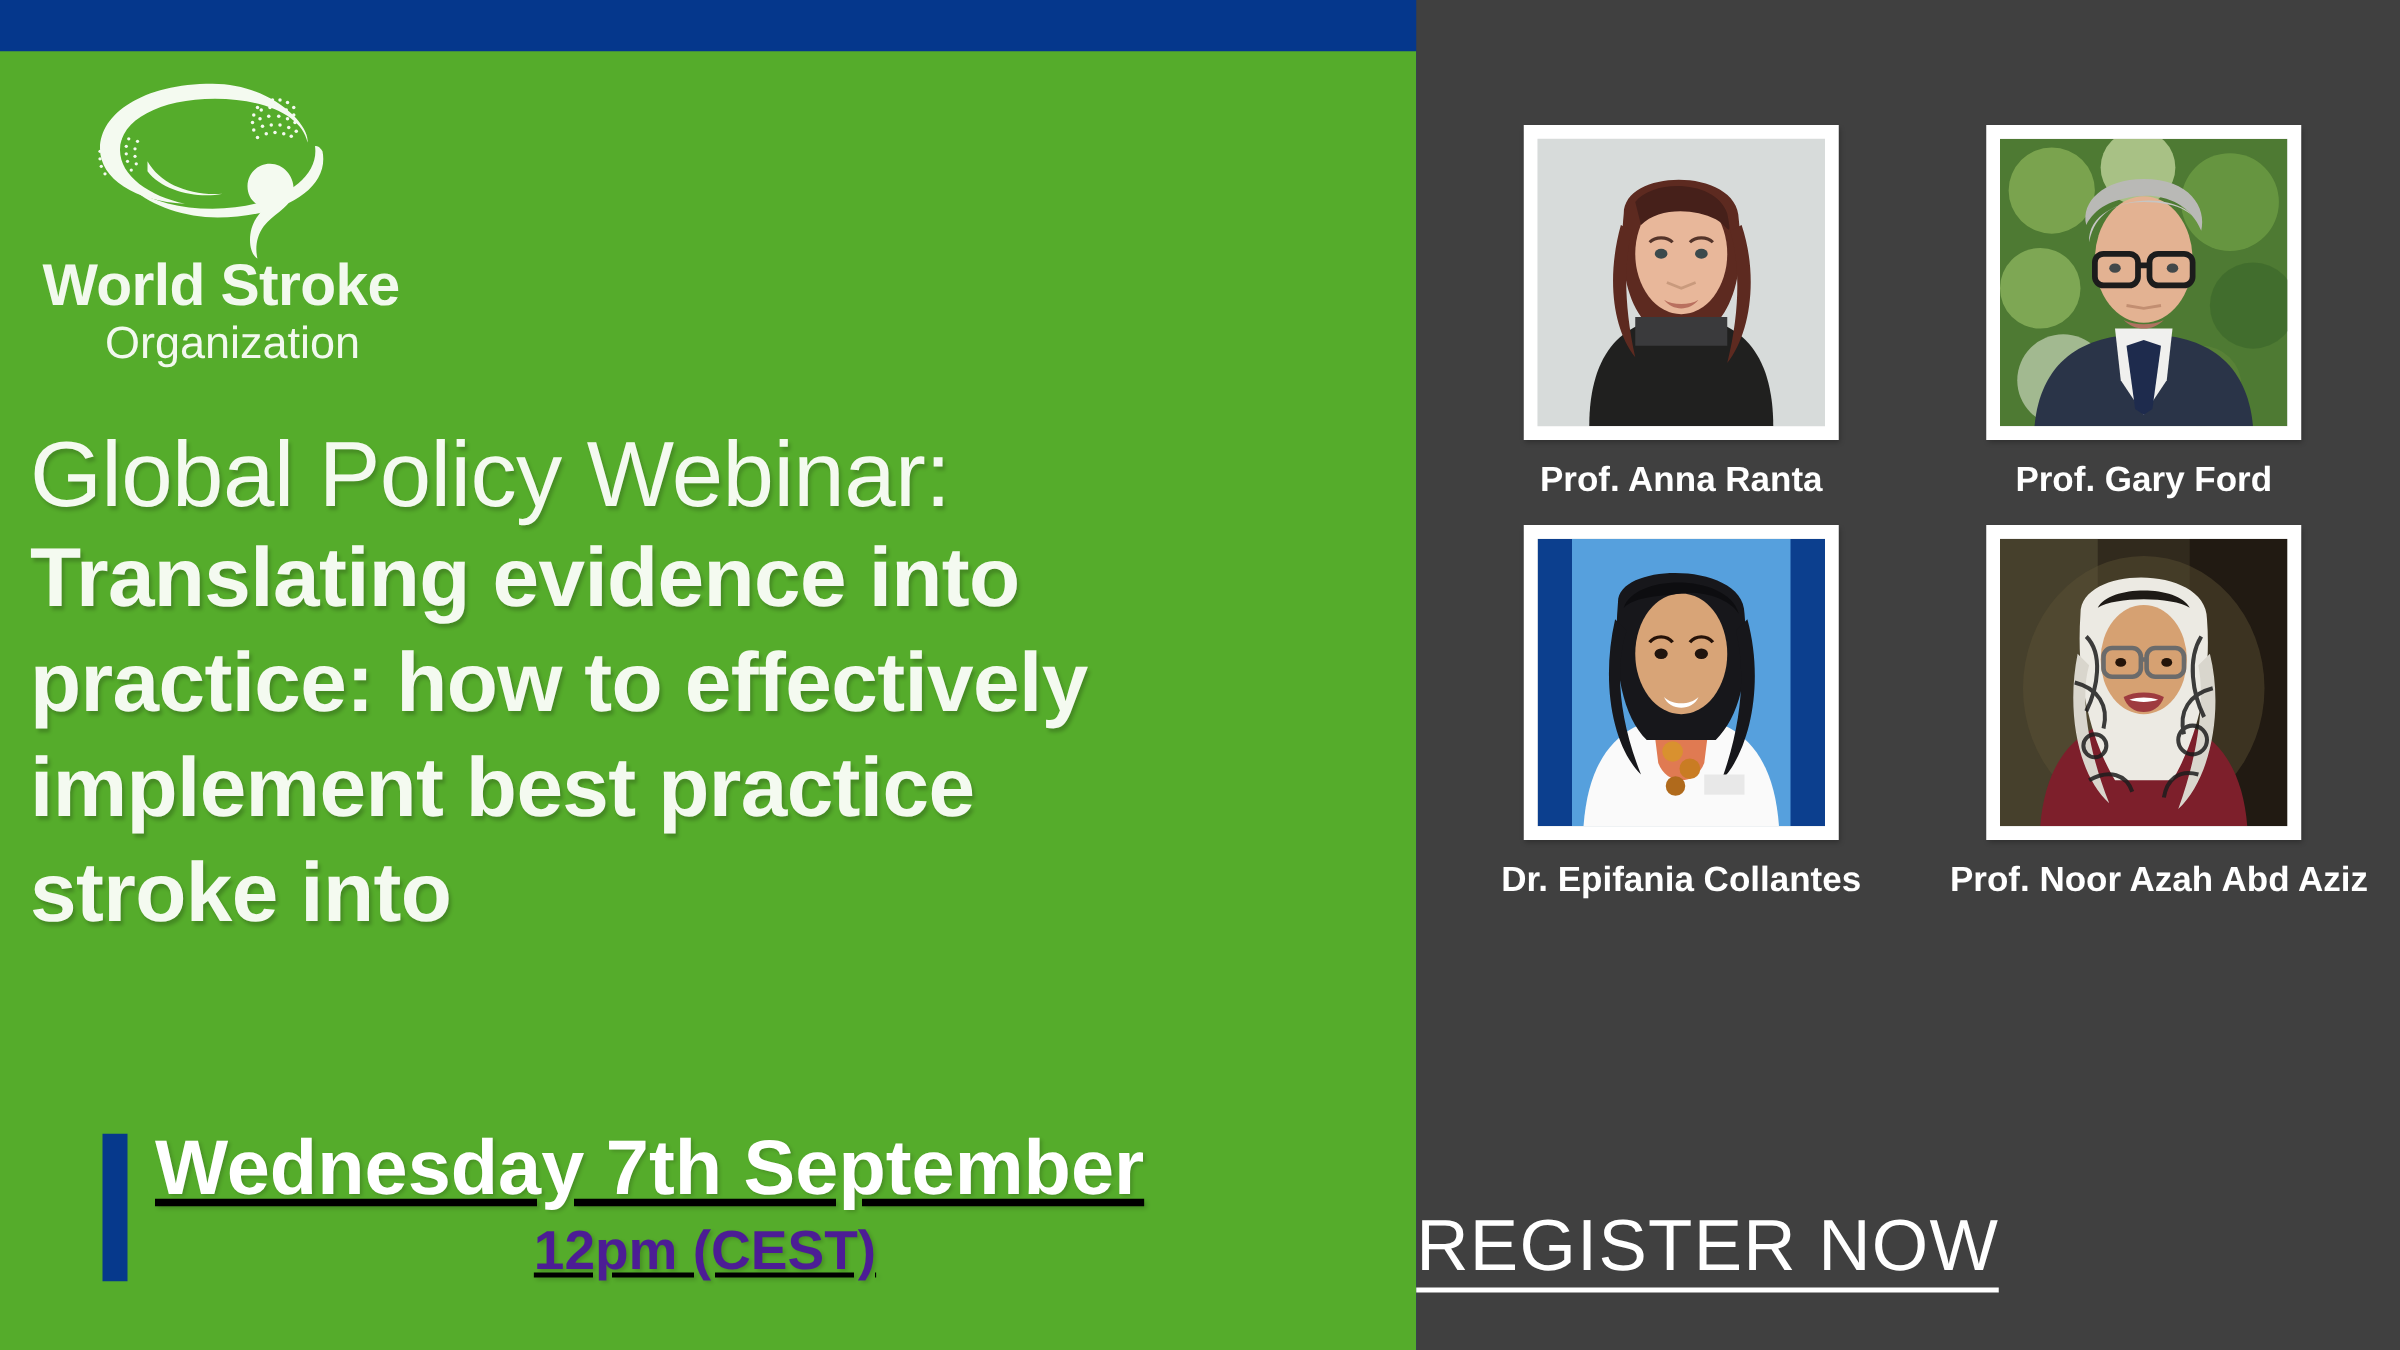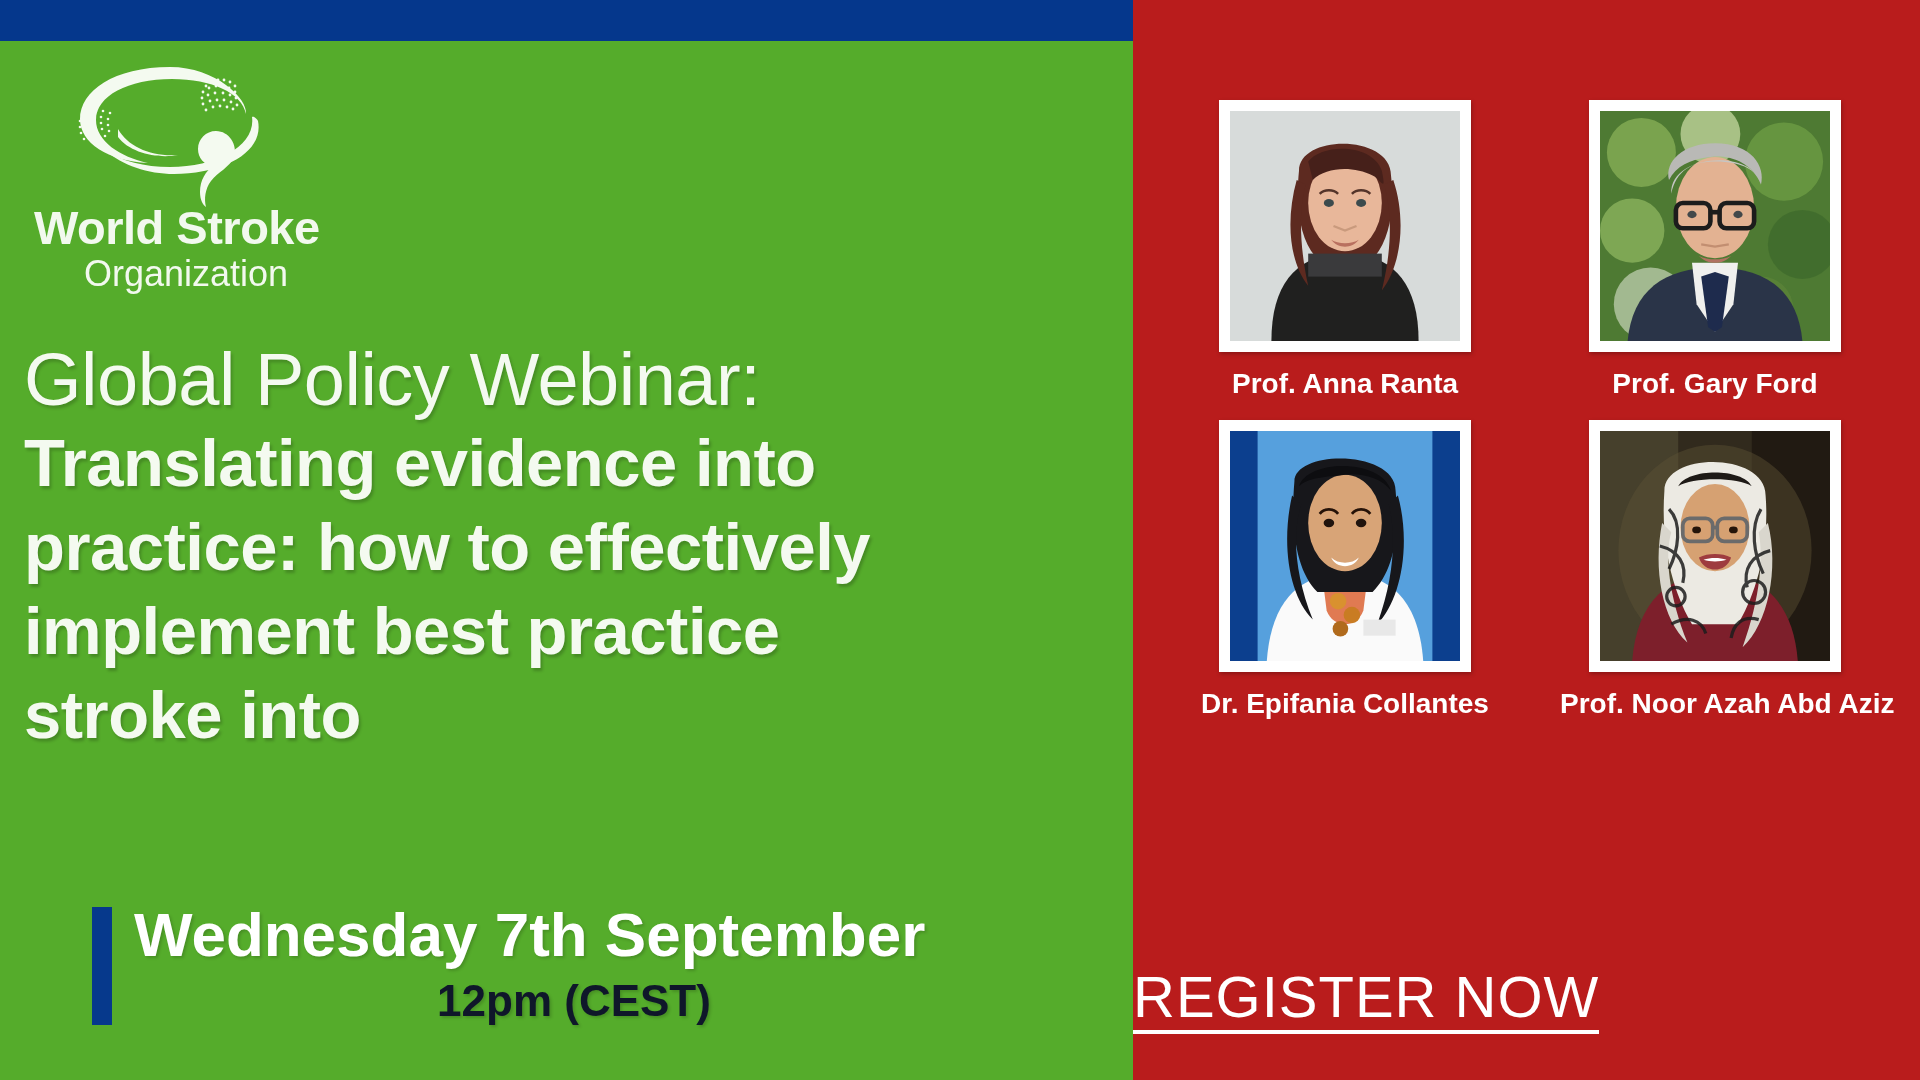--- a/index.html
+++ b/index.html
@@ -50,51 +50,51 @@
     font-stretch:condensed;
     font-weight:bold;
     font-size:67px;line-height:80px;
     letter-spacing:-0.5px;
     text-shadow:2px 3px 3px rgba(0,0,0,.20);
     margin-top:4px;
     white-space:nowrap;
   }
 
   
-  .date-block{position:absolute;left:92px;top:858px;width:1000px;}
+  .date-block{position:absolute;left:82px;top:858px;width:1000px;text-decoration:underline;}
   .accent-bar{
     position:absolute;left:0;top:8px;
     width:20px;height:118px;background:#06398C;
   }
   .date-line{
     margin-left:42px;
     color:#FFFFFF;font-weight:bold;
     font-family:"Liberation Sans Narrow","Liberation Sans",sans-serif;
     font-stretch:condensed;
     font-size:62px;line-height:72px;letter-spacing:0px;
     text-shadow:2px 2px 3px rgba(0,0,0,.16);
     white-space:nowrap;
   }
   .time-line{
     margin-left:42px;
-    color:#0f172a;font-weight:bold;
+    color:#4c1d95;font-weight:bold;
     font-family:"Liberation Sans Narrow","Liberation Sans",sans-serif;
     font-stretch:condensed;
     font-size:44px;line-height:52px;
     text-shadow:2px 2px 3px rgba(0,0,0,.16);
     text-align:center;width:880px;
     margin-top:4px;
     white-space:nowrap;
   }
 
   
   .right-panel{
     position:relative;
     width:787px;height:1080px;
-    background:#b91c1c;
+    background:#404040;
     flex:0 0 787px;
   }
   .speaker-grid{
     position:absolute;left:57px;top:100px;
     width:680px;
     display:grid;
     grid-template-columns:310px 310px;
     grid-column-gap:60px;
     grid-row-gap:20px;
   }

